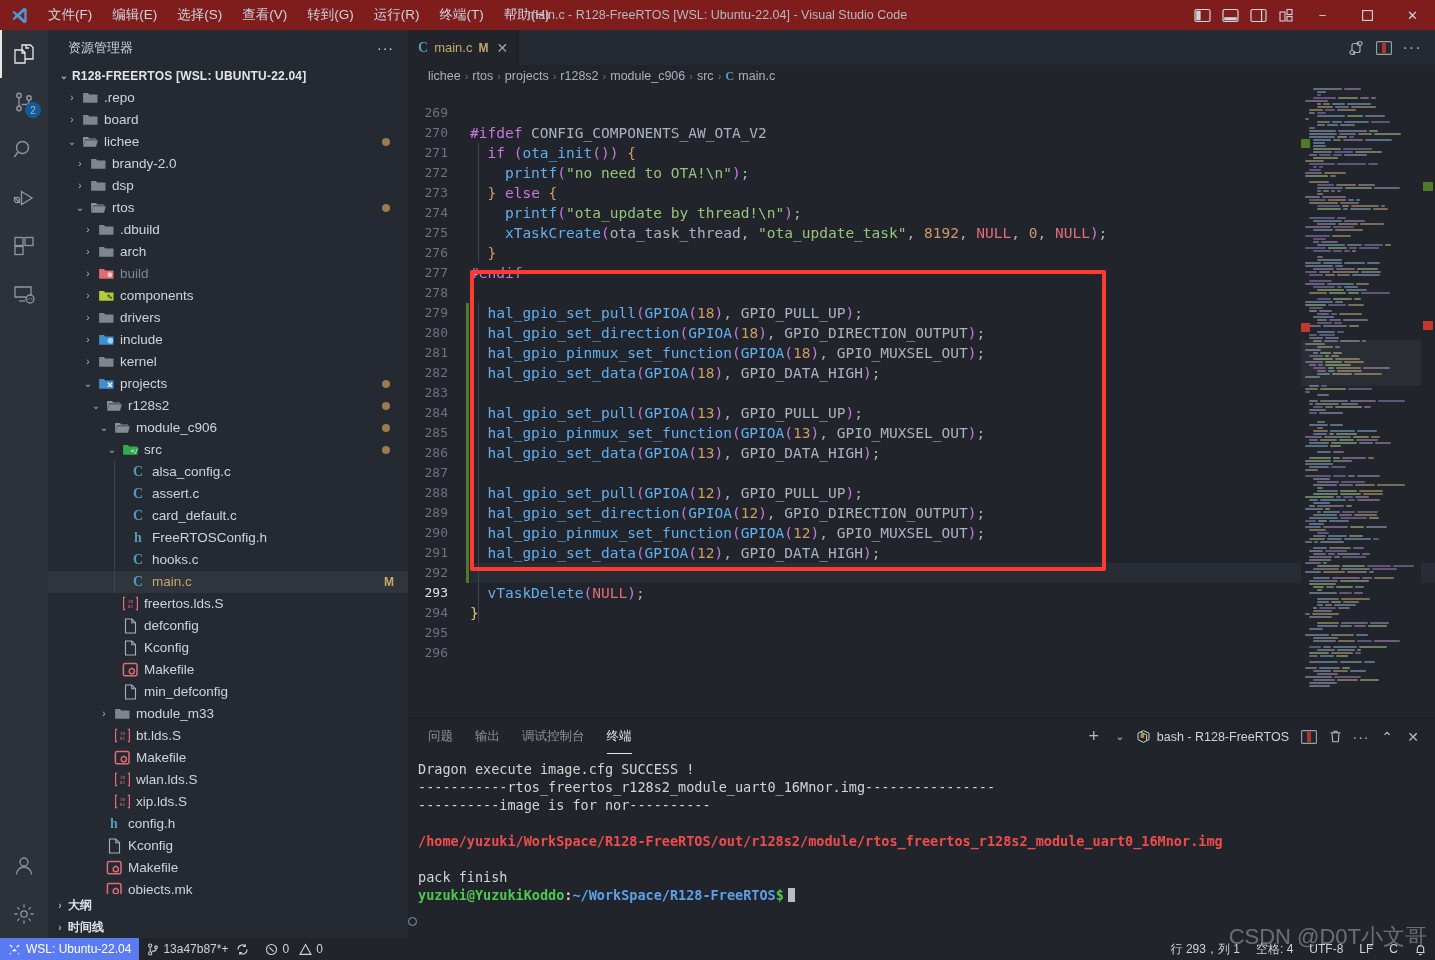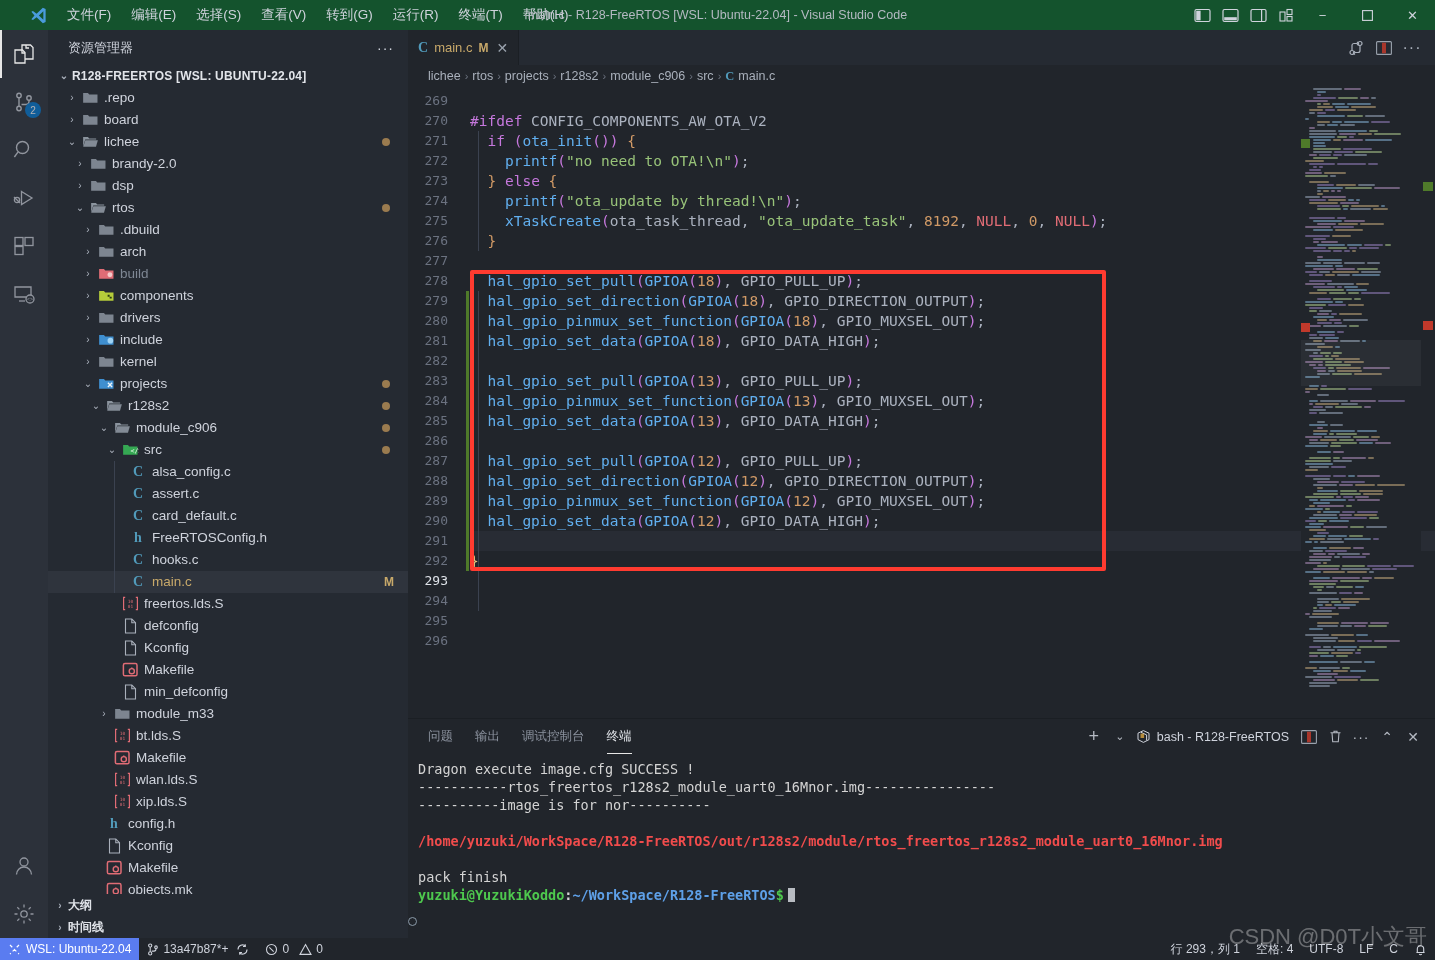--- a/index.html
+++ b/index.html
@@ -6,22 +6,22 @@
   html, body {
     width: 1435px; height: 960px;
     background: #1e1e1e;
     font-family: "Liberation Sans", sans-serif;
     overflow: hidden;
   }
   .app { position: relative; width: 1435px; height: 960px; display: flex; flex-direction: column; background: #252526; }
 
   
   .titlebar {
-    height: 30px; background: #14532d; display: flex; align-items: center;
-    flex: 0 0 30px; color: #cccccc; font-size: 12px; position: relative; padding-left: 19px;
+    height: 30px; background: #7f1d1d; display: flex; align-items: center;
+    flex: 0 0 30px; color: #cccccc; font-size: 12px; position: relative;
   }
   .vscode-logo { width: 38px; display: flex; align-items: center; justify-content: center; }
   .menu { display: flex; align-items: center; gap: 0px; }
   .menu-item { padding: 4px 10px; font-size: 13.5px; color: #cfd3dc; cursor: default; white-space: nowrap; }
   .win-title {
     position: absolute; left: 0; right: 0; text-align: center;
     font-size: 12.5px; color: #b4b9c2; pointer-events: none;
   }
   .title-right { margin-left: auto; display: flex; align-items: center; height: 30px; z-index: 2; }
   .layout-ico { width: 28px; height: 30px; display: flex; align-items: center; justify-content: center; }
@@ -95,21 +95,21 @@
   .tabs-actions .ta { width: 26px; height: 35px; display: flex; align-items: center; justify-content: center; color: #a9b0bb; }
 
   .breadcrumb {
     height: 22px; background: #21252b; display: flex; align-items: center; padding-left: 20px;
     font-size: 12.5px; color: #a9b0bb; flex: 0 0 22px; gap: 4px;
   }
   .crumb { cursor: pointer; }
   .sep { color: #6d7480; font-size: 11px; }
 
   .editor-area { flex: 1 1 auto; position: relative; overflow: hidden; background: #21252b; min-height: 0; }
-  .code-wrap { position: absolute; inset: 0; display: flex; }
+  .code-wrap { position: absolute; inset: 0; display: flex; margin-top: 12px; }
   .gutter { width: 62px; flex: 0 0 62px; padding-top: 4px; }
   .gnum {
     height: 20px; line-height: 20px; text-align: right; padding-right: 22px;
     font-family: "DejaVu Sans Mono", monospace; font-size: 13px; color: #6b7280;
   }
   .gnum.cur { color: #dfe3e9; }
   .changebar { position: absolute; left: 58px; width: 3px; background: #4f7a2a; }
   .codecol { flex: 1 1 auto; position: relative; padding-top: 4px; overflow: hidden; }
   .cline {
     height: 20px; line-height: 20px; white-space: pre;
@@ -805,35 +805,37 @@
             </div>
           <div class="codecol" id="codecol">
               <div class="cline">&nbsp;</div>
               <div class="cline"><span class="t-pp">#ifdef</span><span class="t-plain"> CONFIG_COMPONENTS_AW_OTA_V2</span></div>
               <div class="cline"><span class="t-plain">  </span><span class="t-pp">if</span><span class="t-plain"> </span><span class="t-punc">(</span><span class="t-fn">ota_init</span><span class="t-punc">()</span><span class="t-punc">)</span><span class="t-plain"> </span><span class="t-brace">{</span></div>
               <div class="cline"><span class="t-plain">    </span><span class="t-fn">printf</span><span class="t-punc">(</span><span class="t-str">"no need to OTA!\n"</span><span class="t-punc">)</span><span class="t-plain">;</span></div>
               <div class="cline"><span class="t-plain">  </span><span class="t-brace">}</span><span class="t-plain"> </span><span class="t-pp">else</span><span class="t-plain"> </span><span class="t-brace">{</span></div>
               <div class="cline"><span class="t-plain">    </span><span class="t-fn">printf</span><span class="t-punc">(</span><span class="t-str">"ota_update by thread!\n"</span><span class="t-punc">)</span><span class="t-plain">;</span></div>
               <div class="cline"><span class="t-plain">    </span><span class="t-fn">xTaskCreate</span><span class="t-punc">(</span><span class="t-plain">ota_task_thread, </span><span class="t-str">"ota_update_task"</span><span class="t-plain">, </span><span class="t-num">8192</span><span class="t-plain">, </span><span class="t-const">NULL</span><span class="t-plain">, </span><span class="t-num">0</span><span class="t-plain">, </span><span class="t-const">NULL</span><span class="t-punc">)</span><span class="t-plain">;</span></div>
               <div class="cline"><span class="t-plain">  </span><span class="t-brace">}</span></div>
+              <div class="cline"><span class="t-pp">#endif</span></div>
               <div class="cline">&nbsp;</div>
               <div class="cline"><span class="t-plain">  </span><span class="t-fn">hal_gpio_set_pull</span><span class="t-punc">(</span><span class="t-fn">GPIOA</span><span class="t-punc">(</span><span class="t-num">18</span><span class="t-punc">)</span><span class="t-plain">, GPIO_PULL_UP</span><span class="t-punc">)</span><span class="t-plain">;</span></div>
               <div class="cline"><span class="t-plain">  </span><span class="t-fn">hal_gpio_set_direction</span><span class="t-punc">(</span><span class="t-fn">GPIOA</span><span class="t-punc">(</span><span class="t-num">18</span><span class="t-punc">)</span><span class="t-plain">, GPIO_DIRECTION_OUTPUT</span><span class="t-punc">)</span><span class="t-plain">;</span></div>
               <div class="cline"><span class="t-plain">  </span><span class="t-fn">hal_gpio_pinmux_set_function</span><span class="t-punc">(</span><span class="t-fn">GPIOA</span><span class="t-punc">(</span><span class="t-num">18</span><span class="t-punc">)</span><span class="t-plain">, GPIO_MUXSEL_OUT</span><span class="t-punc">)</span><span class="t-plain">;</span></div>
               <div class="cline"><span class="t-plain">  </span><span class="t-fn">hal_gpio_set_data</span><span class="t-punc">(</span><span class="t-fn">GPIOA</span><span class="t-punc">(</span><span class="t-num">18</span><span class="t-punc">)</span><span class="t-plain">, GPIO_DATA_HIGH</span><span class="t-punc">)</span><span class="t-plain">;</span></div>
               <div class="cline">&nbsp;</div>
               <div class="cline"><span class="t-plain">  </span><span class="t-fn">hal_gpio_set_pull</span><span class="t-punc">(</span><span class="t-fn">GPIOA</span><span class="t-punc">(</span><span class="t-num">13</span><span class="t-punc">)</span><span class="t-plain">, GPIO_PULL_UP</span><span class="t-punc">)</span><span class="t-plain">;</span></div>
               <div class="cline"><span class="t-plain">  </span><span class="t-fn">hal_gpio_pinmux_set_function</span><span class="t-punc">(</span><span class="t-fn">GPIOA</span><span class="t-punc">(</span><span class="t-num">13</span><span class="t-punc">)</span><span class="t-plain">, GPIO_MUXSEL_OUT</span><span class="t-punc">)</span><span class="t-plain">;</span></div>
               <div class="cline"><span class="t-plain">  </span><span class="t-fn">hal_gpio_set_data</span><span class="t-punc">(</span><span class="t-fn">GPIOA</span><span class="t-punc">(</span><span class="t-num">13</span><span class="t-punc">)</span><span class="t-plain">, GPIO_DATA_HIGH</span><span class="t-punc">)</span><span class="t-plain">;</span></div>
               <div class="cline">&nbsp;</div>
               <div class="cline"><span class="t-plain">  </span><span class="t-fn">hal_gpio_set_pull</span><span class="t-punc">(</span><span class="t-fn">GPIOA</span><span class="t-punc">(</span><span class="t-num">12</span><span class="t-punc">)</span><span class="t-plain">, GPIO_PULL_UP</span><span class="t-punc">)</span><span class="t-plain">;</span></div>
               <div class="cline"><span class="t-plain">  </span><span class="t-fn">hal_gpio_set_direction</span><span class="t-punc">(</span><span class="t-fn">GPIOA</span><span class="t-punc">(</span><span class="t-num">12</span><span class="t-punc">)</span><span class="t-plain">, GPIO_DIRECTION_OUTPUT</span><span class="t-punc">)</span><span class="t-plain">;</span></div>
               <div class="cline"><span class="t-plain">  </span><span class="t-fn">hal_gpio_pinmux_set_function</span><span class="t-punc">(</span><span class="t-fn">GPIOA</span><span class="t-punc">(</span><span class="t-num">12</span><span class="t-punc">)</span><span class="t-plain">, GPIO_MUXSEL_OUT</span><span class="t-punc">)</span><span class="t-plain">;</span></div>
               <div class="cline"><span class="t-plain">  </span><span class="t-fn">hal_gpio_set_data</span><span class="t-punc">(</span><span class="t-fn">GPIOA</span><span class="t-punc">(</span><span class="t-num">12</span><span class="t-punc">)</span><span class="t-plain">, GPIO_DATA_HIGH</span><span class="t-punc">)</span><span class="t-plain">;</span></div>
               <div class="cline curline">&nbsp;</div>
+              <div class="cline"><span class="t-plain">  </span><span class="t-fn">vTaskDelete</span><span class="t-punc">(</span><span class="t-const">NULL</span><span class="t-punc">)</span><span class="t-plain">;</span></div>
               <div class="cline"><span class="t-var">}</span></div>
               <div class="cline">&nbsp;</div>
               <div class="ind-guide" style="left: 8px; top: 44px; height: 120px;"></div>
               <div class="ind-guide" style="left: 8px; top: 204px; height: 320px;"></div>
             </div>
         <div class="changebar" style="top: 204px; height: 20px;"></div>
             <div class="changebar" style="top: 224px; height: 20px;"></div>
             <div class="changebar" style="top: 244px; height: 20px;"></div>
             <div class="changebar" style="top: 264px; height: 20px;"></div>
             <div class="changebar" style="top: 284px; height: 20px;"></div>

